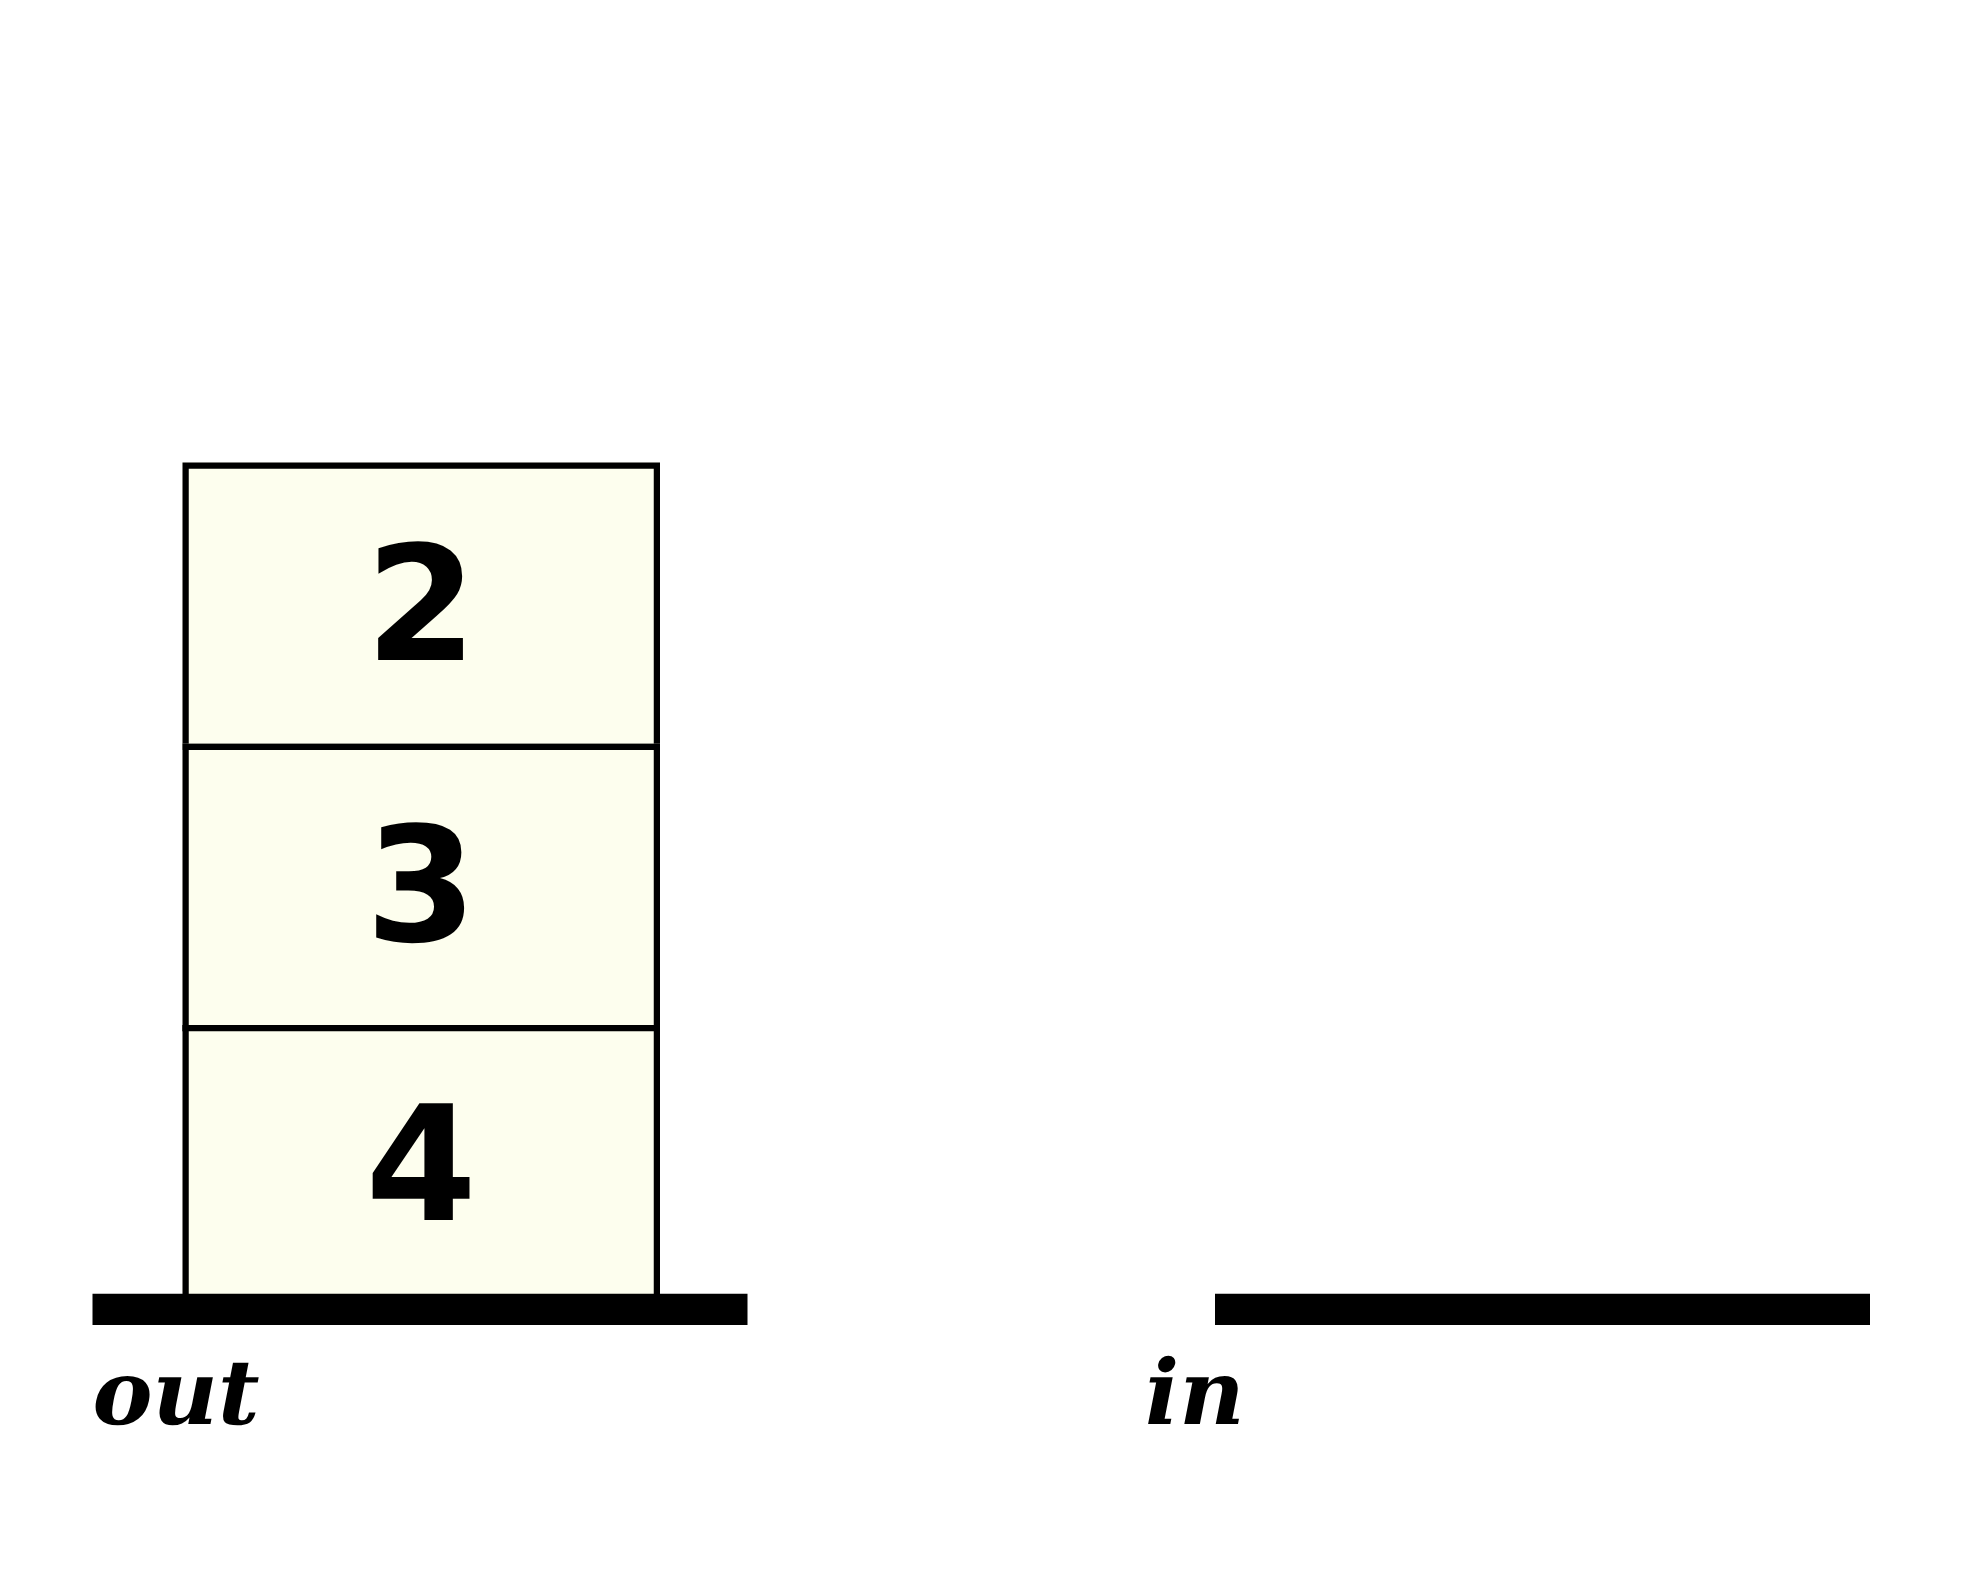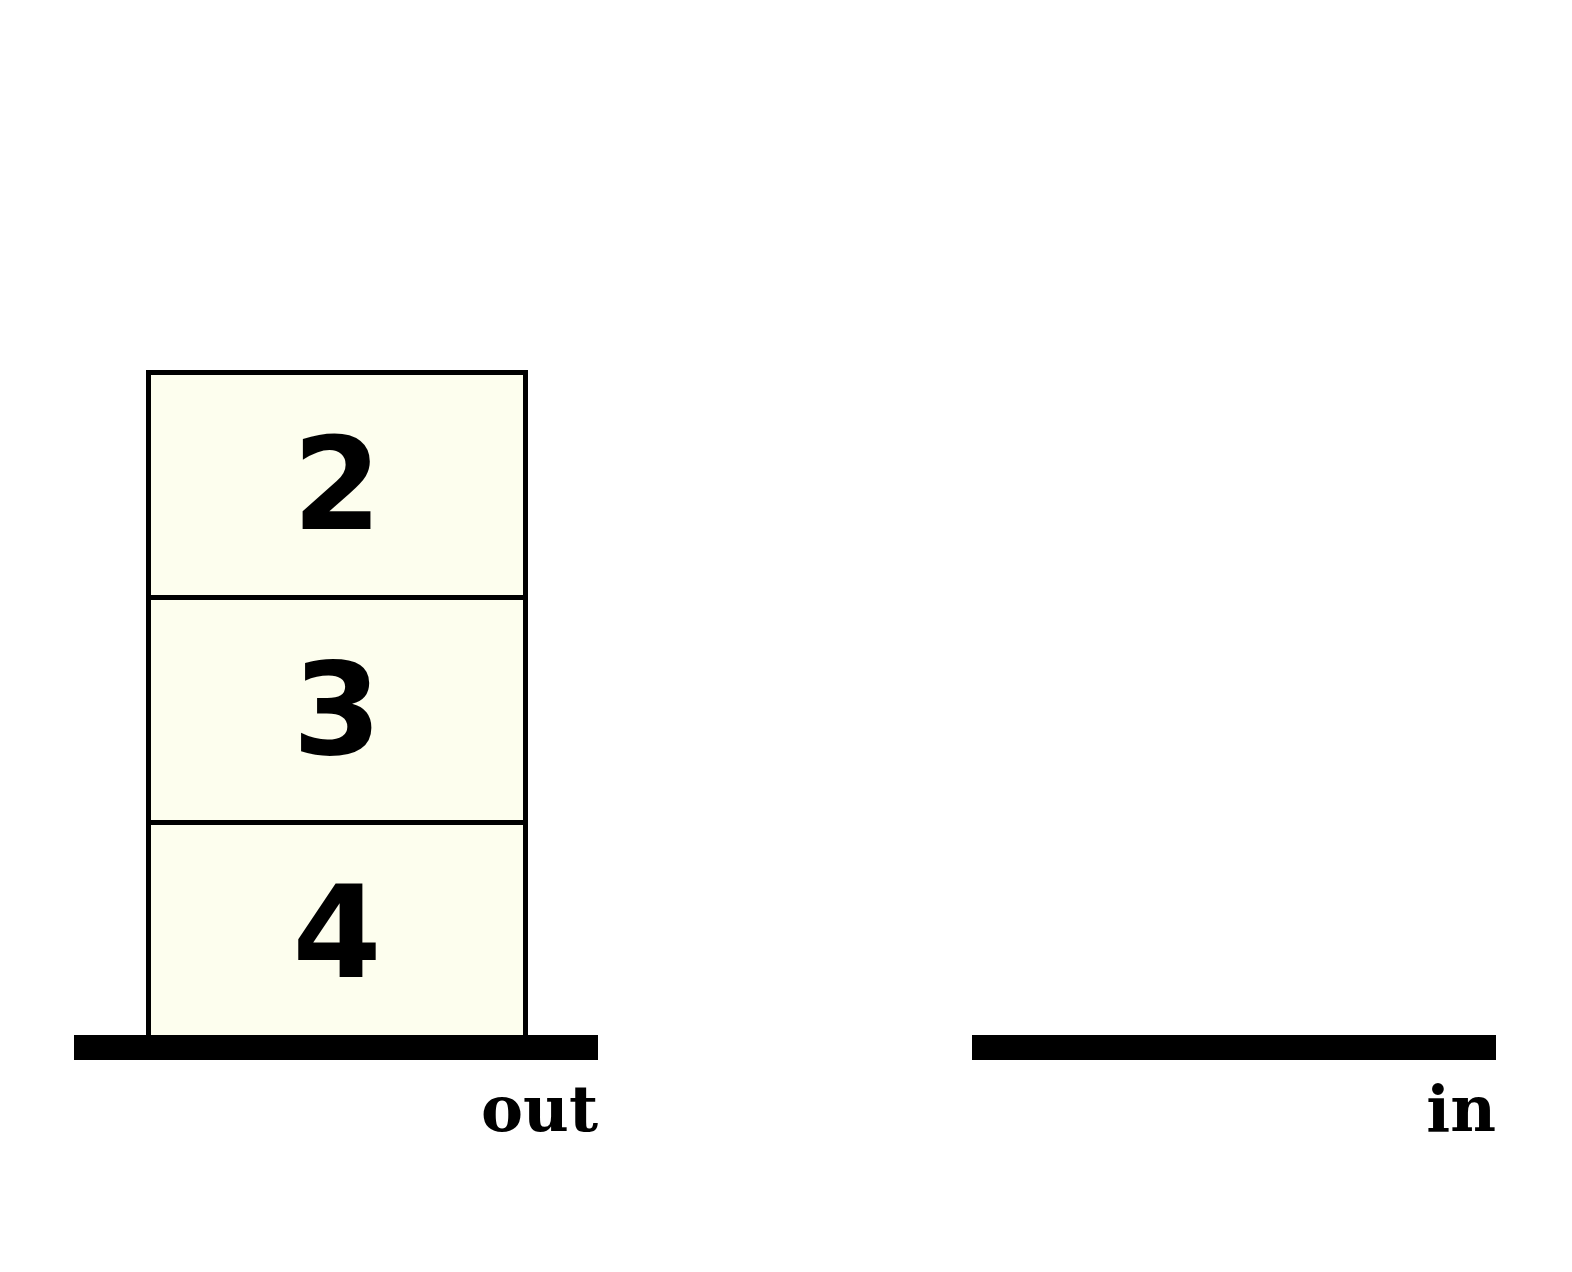--- a/index.html
+++ b/index.html
@@ -1,34 +1,34 @@
 <!DOCTYPE html>
 <html><head>
 <meta charset="utf-8">
 <style>
   html, body { margin:0; padding:0; background:#ffffff; }
   body { width:1572px; height:1272px; position:relative; overflow:hidden; font-family:"DejaVu Sans", sans-serif; }
   .base { position:absolute; background:#000; height:25px; top:1035px; }
   .box { position:absolute; left:146px; width:372px; border:5px solid #000; background:#fdfeee; box-sizing:content-box; display:flex; align-items:center; justify-content:center; }
   .num { font-family:"DejaVu Sans", sans-serif; font-weight:bold; font-size:128px; line-height:1; color:#000; }
-  .label { position:absolute; font-family:"DejaVu Serif", serif; font-weight:bold; font-size:63px; color:#000; text-align:right; line-height:1; }
+  .label { position:absolute; font-family:"DejaVu Serif", serif; font-style:italic; font-weight:bold; font-size:72px; color:#000; text-align:left; line-height:1; }
 </style>
 </head>
 <body>
 
 <div>
   <div class="box" style="top:370px;height:220px;">
     <span class="num">2</span>
   </div>
   <div class="box" style="top:595px;height:220px;">
     <span class="num">3</span>
   </div>
   <div class="box" style="top:820px;height:215px;border-bottom:none;">
     <span class="num">4</span>
   </div>
   <div class="base" style="left:74px;width:524px;"></div>
   <div class="label" style="left:74px;width:524px;top:1078px;">out</div>
 </div>
 
 <div>
   <div class="base" style="left:972px;width:524px;"></div>
-  <div class="label" style="left:972px;width:524px;top:1078px;">in</div>
+  <div class="label" style="left:916px;width:524px;top:1078px;">in</div>
 </div>
 
 </body></html>

